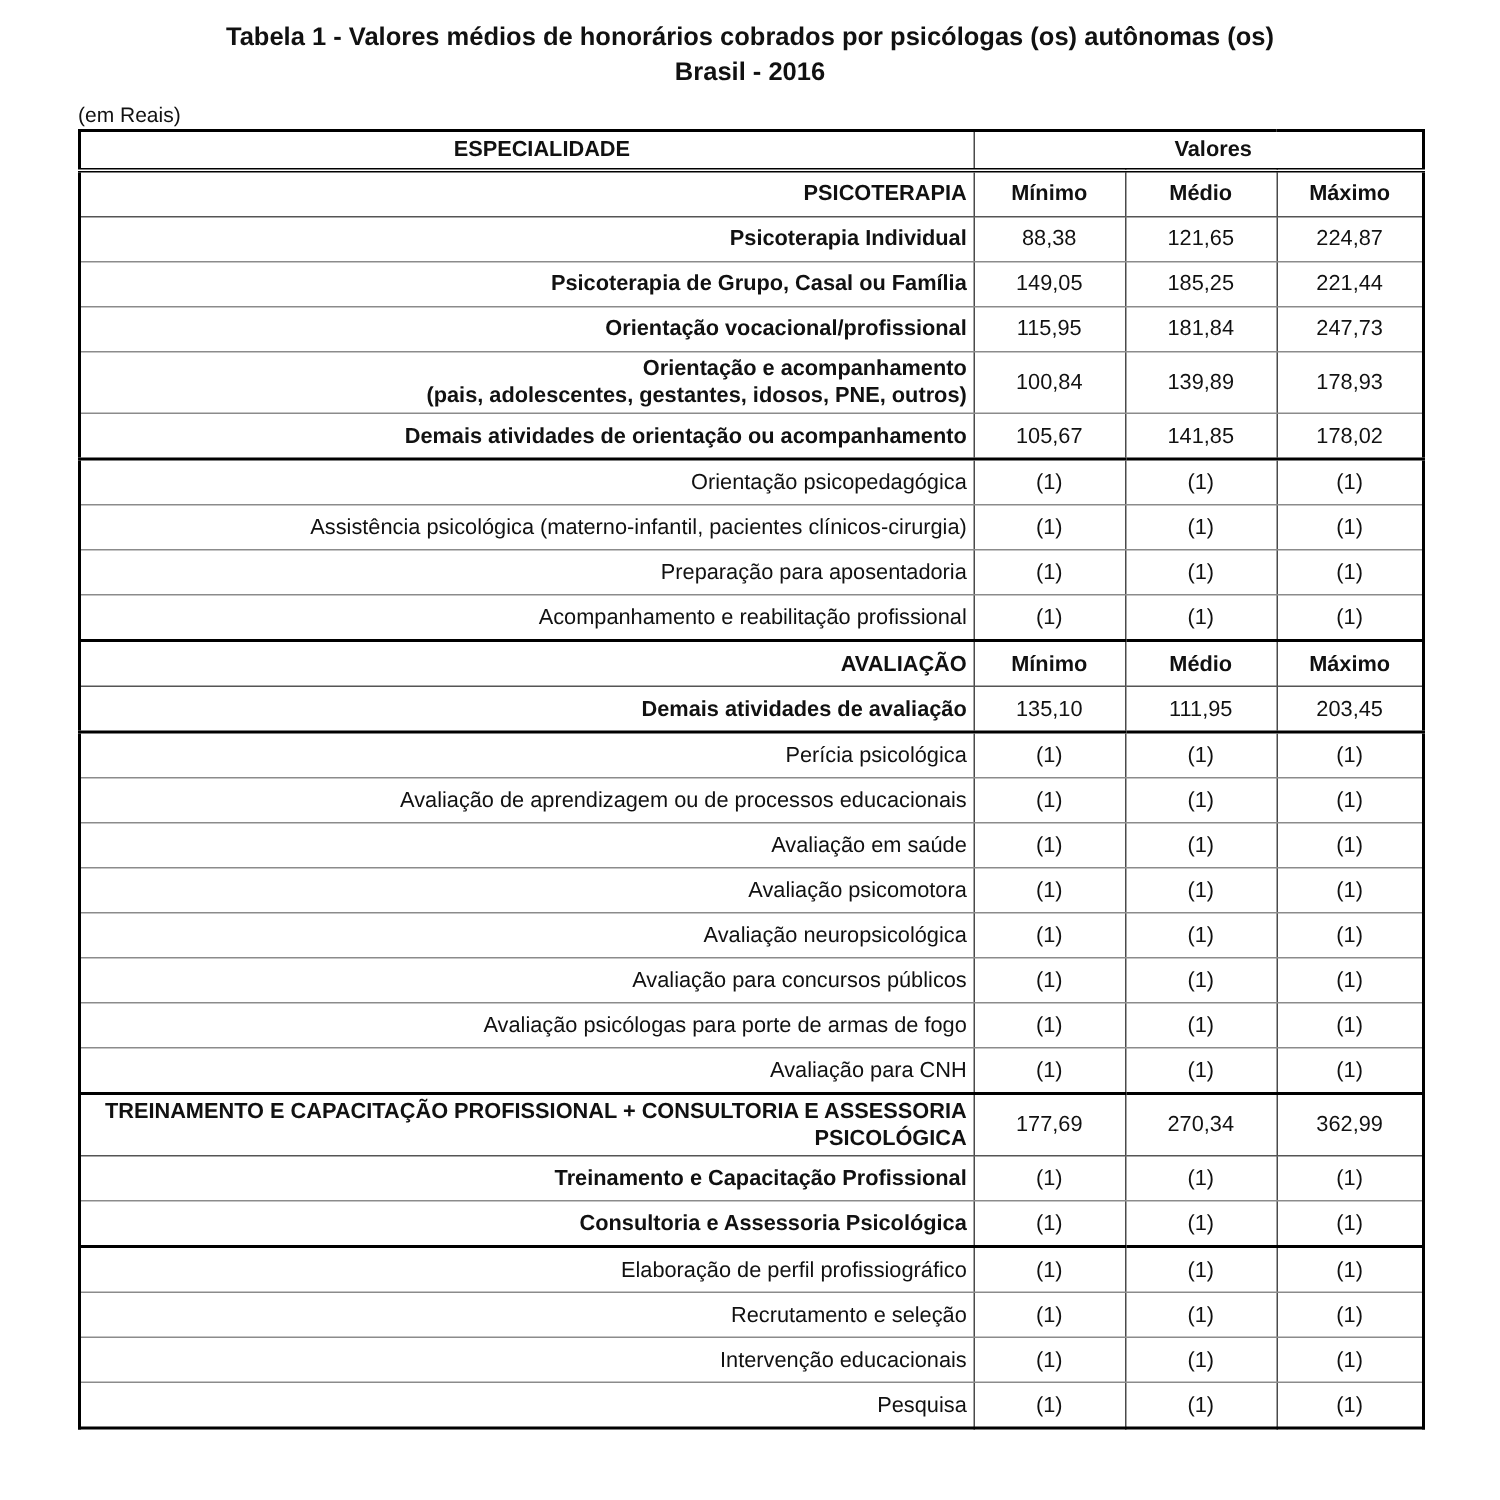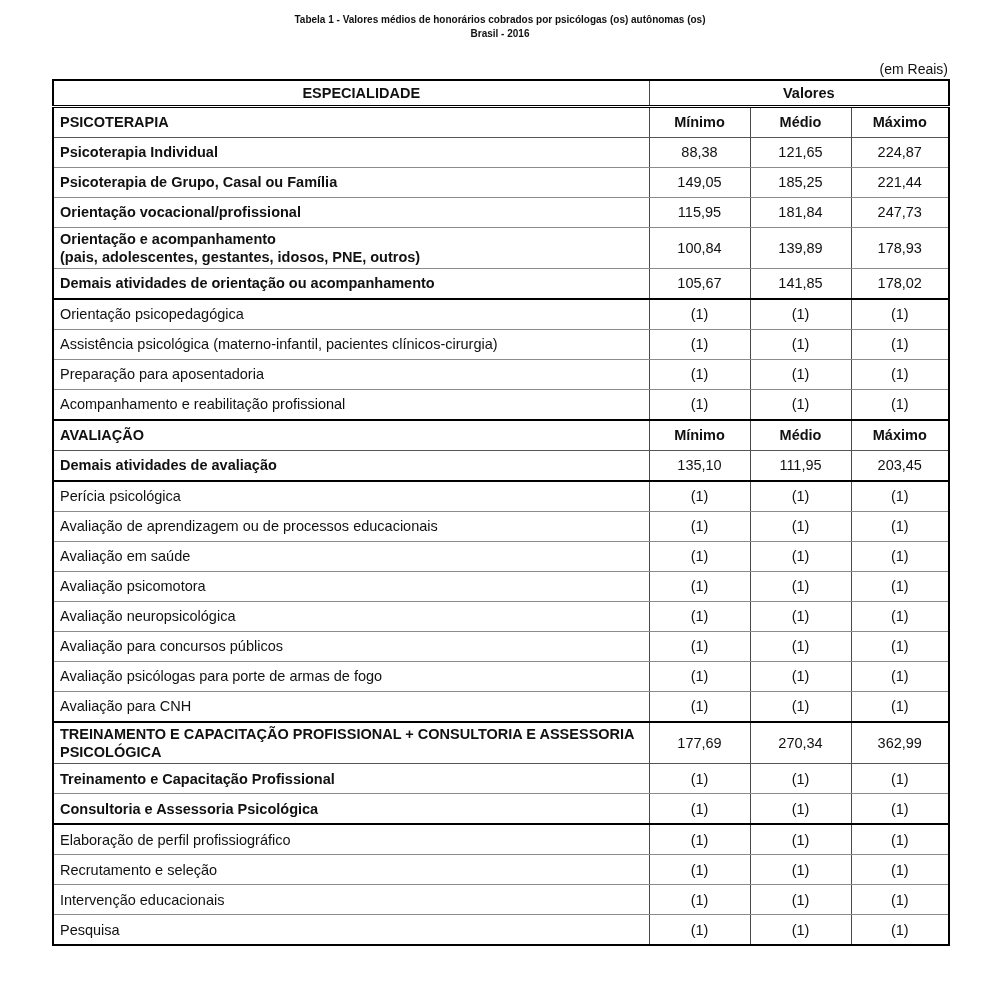--- a/index.html
+++ b/index.html
@@ -15,28 +15,27 @@
   .page {
     width: 1000px;
     height: 1000px;
     overflow: hidden;
     background: #ffffff;
   }
   .title-block {
     padding-top: 13px;
     text-align: center;
     font-weight: bold;
-    font-size: 10px;
+    font-size: 17px;
     line-height: 1.38;
     letter-spacing: 0px;
   }
   .unit-note {
     width: 896px;
-    margin: 20px 0 2px 52px;
-    text-align: right;
+    margin: 8px 0 2px 52px;
     font-size: 14px;
   }
   table.fees {
     margin-left: 52px;
     width: 896px;
     border-collapse: collapse;
     table-layout: fixed;
     border: 2px solid #000000;
     font-size: 14.5px;
   }
@@ -58,21 +57,21 @@
     height: 24px;
     font-weight: bold;
     text-align: center;
     border-bottom: 3px double #000000;
     padding-left: 20px;
   }
   tbody td {
     height: 25px;
   }
   td.label-cell {
-    text-align: left;
+    text-align: right;
     padding: 2px 4px 2px 6px;
     line-height: 1.25;
   }
   td.value-cell {
     text-align: center;
   }
   tr.bold td.label-cell,
   tr.section td.label-cell {
     font-weight: bold;
   }

